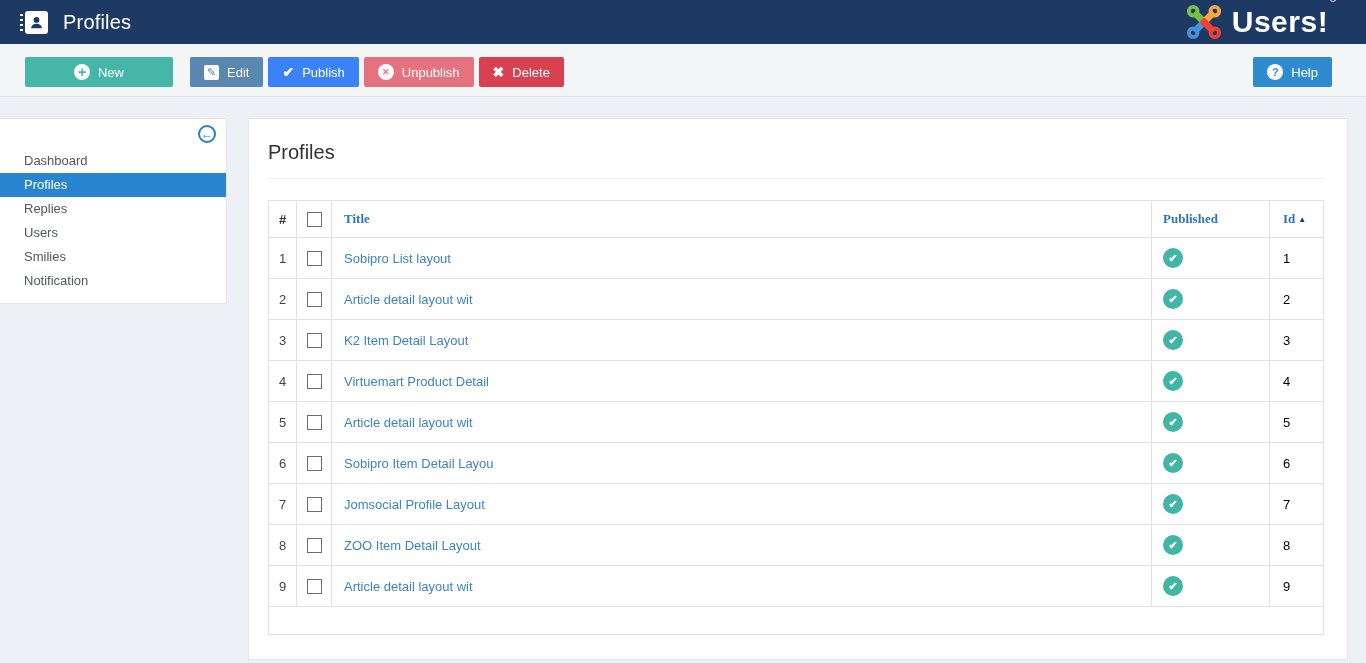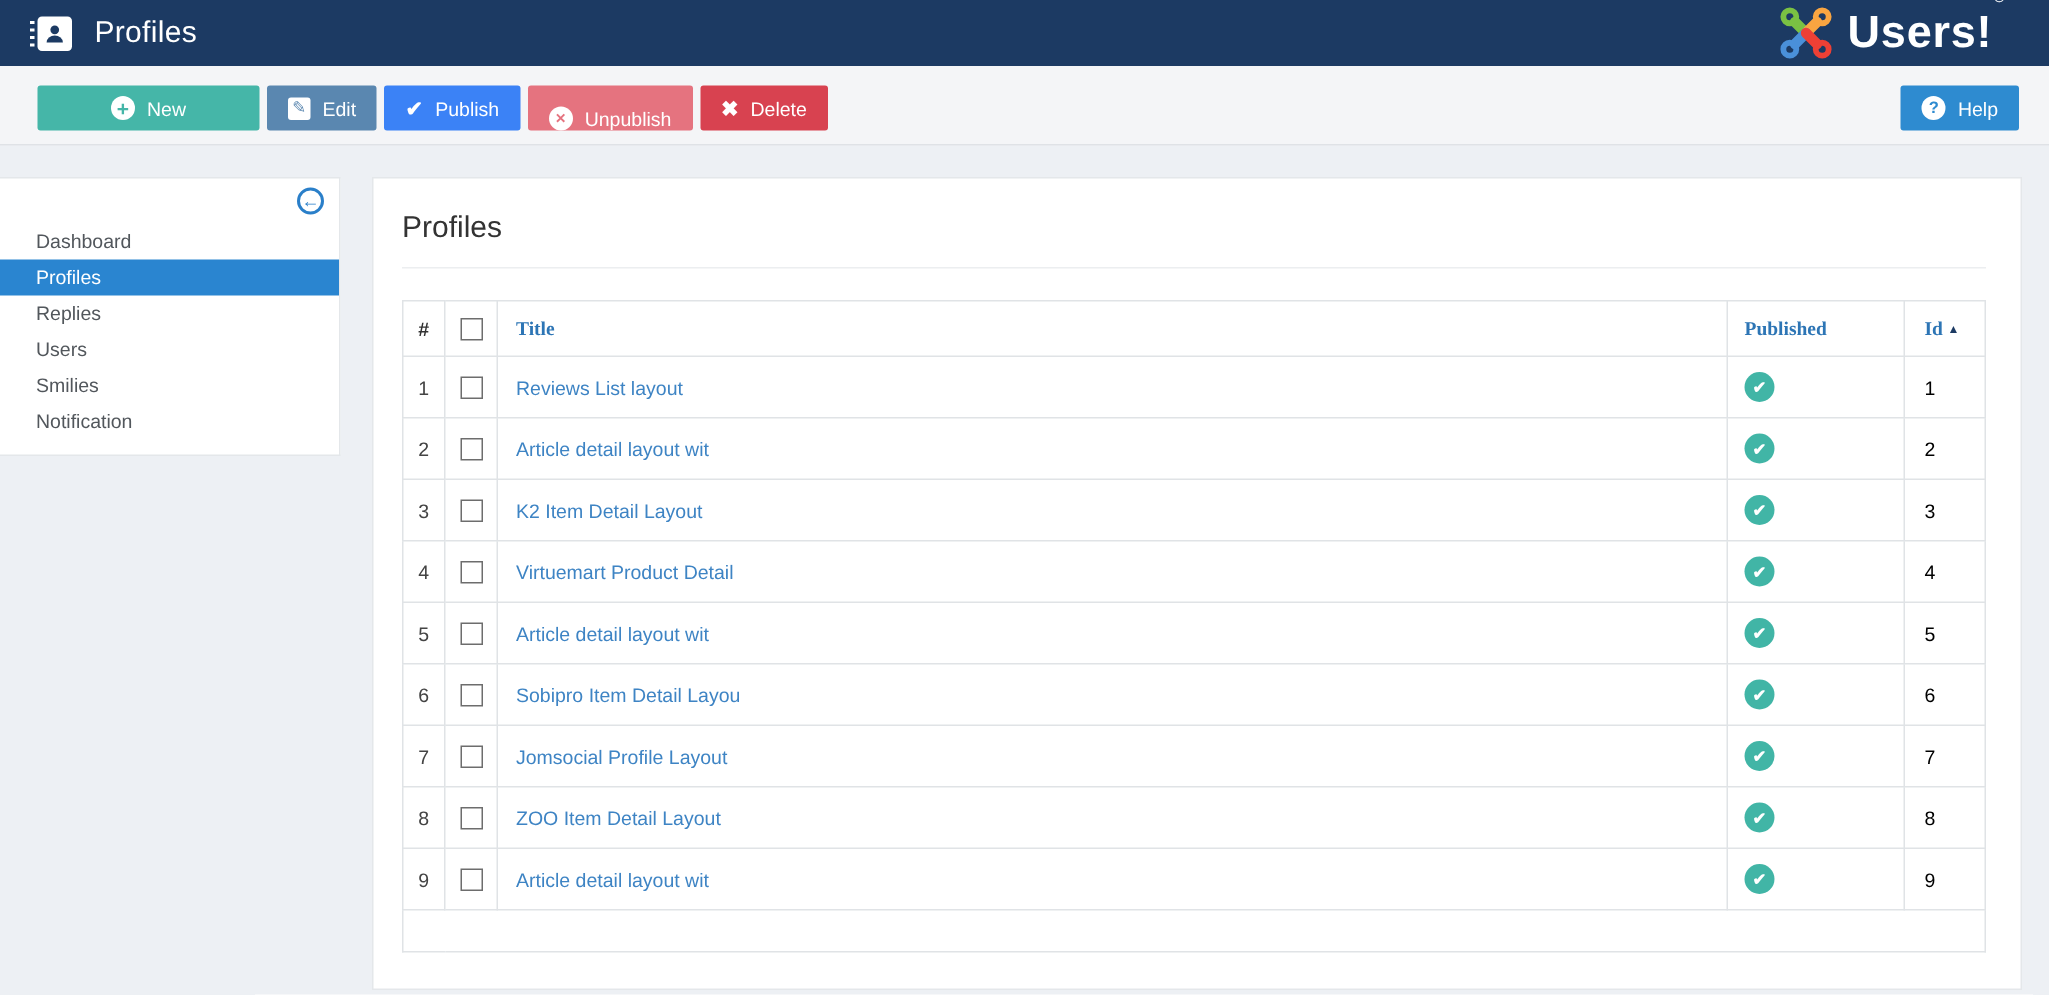--- a/index.html
+++ b/index.html
@@ -43,25 +43,25 @@
     padding: 13px 20px 0 25px;
   }
   .btn {
     display: inline-flex; align-items: center; justify-content: center; gap: 8px;
     height: 30px; padding: 0 14px; margin-right: 5px;
     border: none; border-radius: 2px;
     color: #fff; font-size: 13px; font-family: "Liberation Sans", sans-serif;
     cursor: pointer;
   }
   .btn-new { background: #45b6a8; min-width: 148px; }
-  .btn-edit { background: #5a87b0; }
+  .btn-edit { background: #5a87b0; margin-left: 12px; }
   .btn-publish { background: #3b82f6; }
-  .btn-unpublish { background: #e5737f; align-items: flex-end; }
+  .btn-unpublish { background: #e5737f; }
   .btn-delete { background: #d84250; }
-  .btn-help { background: #2e8bd0; margin-left: auto; margin-right: 0; }
+  .btn-help { background: #2e8bd0; margin-left: auto; margin-right: 14px; }
 
   .icn-circle {
     width: 16px; height: 16px; border-radius: 50%; background: #fff;
     display: inline-flex; align-items: center; justify-content: center;
     font-weight: bold; line-height: 1; flex: 0 0 auto;
   }
   .g-plus::before { content: "+"; font-size: 14px; }
   .btn-new .icn-circle { color: #45b6a8; }
   .g-xsmall::before { content: "\2715"; font-size: 9px; }
   .btn-unpublish .icn-circle { color: #e5737f; }
@@ -235,21 +235,21 @@
           </th>
           <th class="col-id">
             <a>Id</a><span class="sort-arrow">▲</span>
           </th>
         </tr>
       </thead>
       <tbody>
           <tr>
             <td class="col-num">1</td>
             <td class="col-check"><input type="checkbox" style=""></td>
-            <td class="col-title"><a class="row-link">Reviews List layout</a></td>
+            <td class="col-title"><a class="row-link">Sobipro List layout</a></td>
             <td class="col-pub"><span class="pub-badge"></span></td>
             <td class="col-id">1</td>
           </tr>
           <tr>
             <td class="col-num">2</td>
             <td class="col-check"><input type="checkbox" style=""></td>
             <td class="col-title"><a class="row-link">Article detail layout wit</a></td>
             <td class="col-pub"><span class="pub-badge"></span></td>
             <td class="col-id">2</td>
           </tr>

